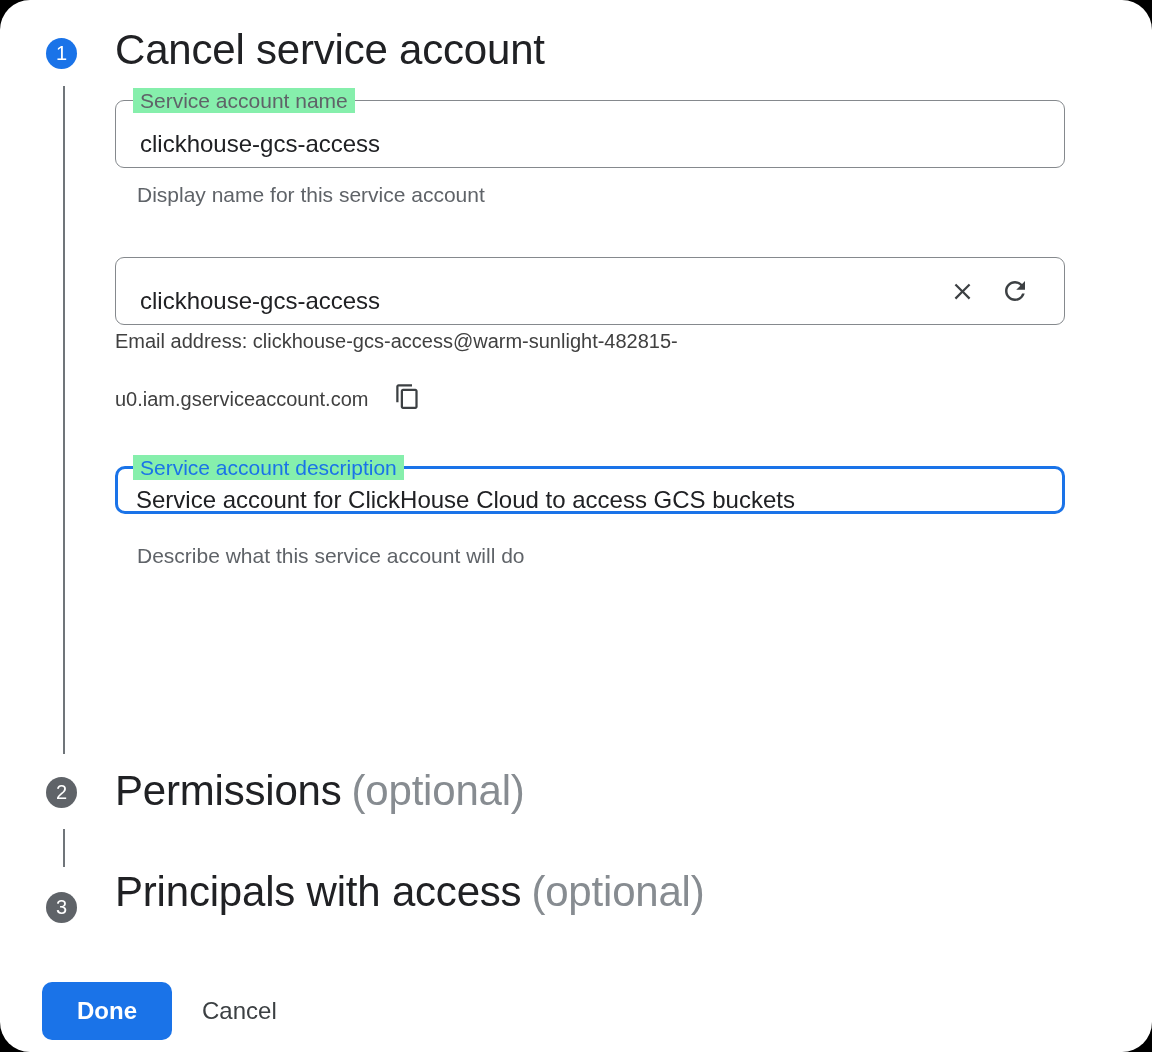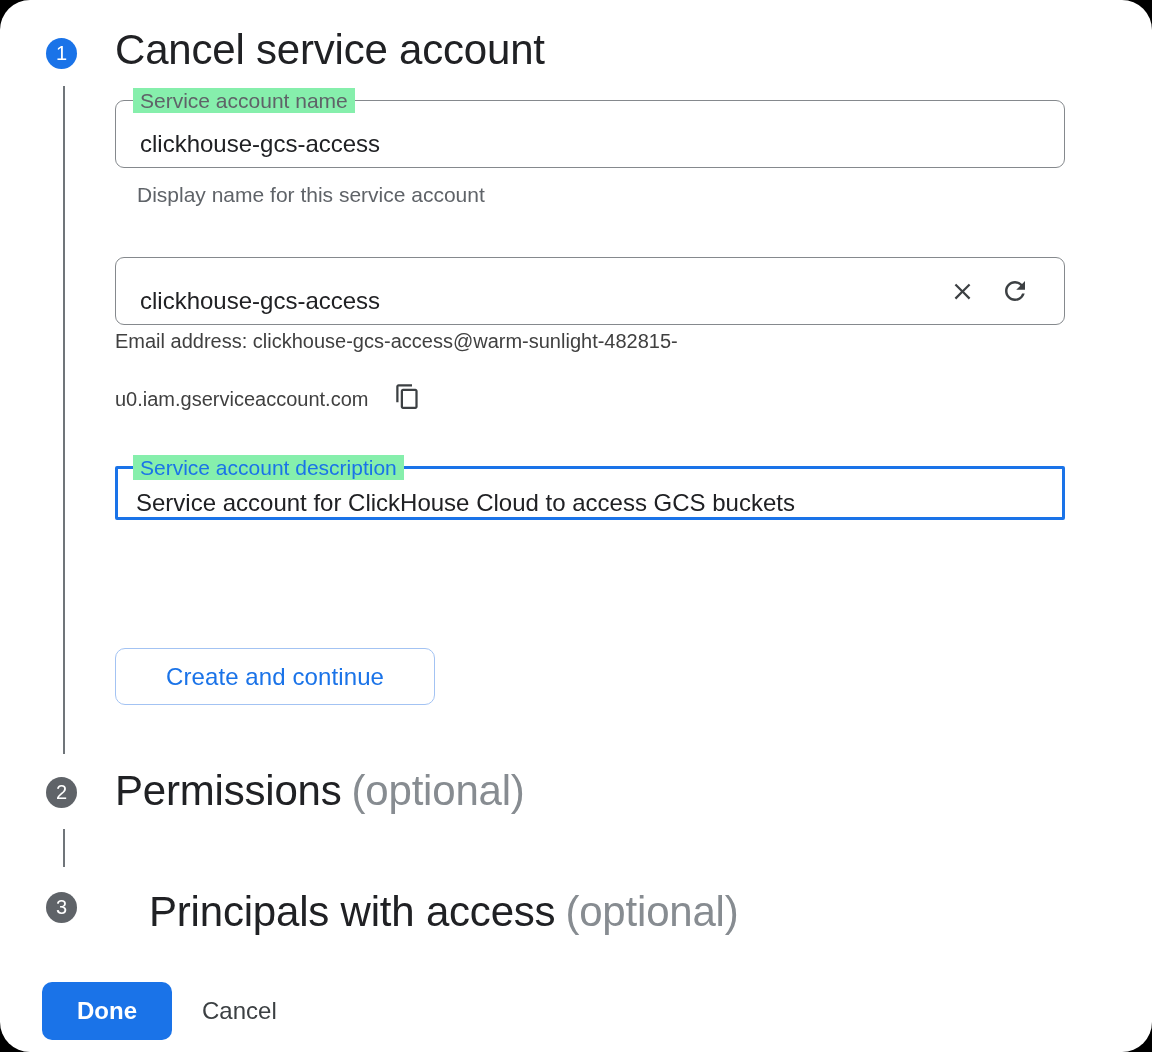--- a/index.html
+++ b/index.html
@@ -37,21 +37,21 @@
   .field .float-label {
     position:absolute; top:-13px; left:17px; background:#86efac;
     padding:0 7px; font-size:21px; line-height:25px; color:#5f6368;
     white-space:nowrap;
   }
   .field input {
     flex:1; border:none; outline:none; background:transparent;
     font-family:inherit; font-size:24px; color:#202124;
     padding:6px 0 0 24px; min-width:0;margin-top:14px;
   }
-  .field-focused { border:3px solid #1a73e8; border-radius:2px; height:54px; }
+  .field-focused { border:3px solid #1a73e8; border-radius:10px; height:48px; }
   .field-focused .float-label { color:#1a73e8; top:-14px; left:15px; }
   .field-focused input { padding-left:18px; }
 
   .helper {
     position:absolute; left:137px; font-size:21px; line-height:25px;
     color:#5f6368; white-space:nowrap;
   }
 
   .trailing-icons {
     display:flex; align-items:center; gap:24px; padding-right:34px;
@@ -139,35 +139,35 @@
           <path d="M16 1H4c-1.1 0-2 .9-2 2v14h2V3h12V1zm3 4H8c-1.1 0-2 .9-2 2v14c0 1.1.9 2 2 2h11c1.1 0 2-.9 2-2V7c0-1.1-.9-2-2-2zm0 16H8V7h11v14z" fill="#3c4043"></path>
         </svg>
       </span></button>
     </div>
   </div>
 
   <div class="field field-focused" style="top:466px;">
     <span class="float-label">Service account description</span>
     <input type="text" value="Service account for ClickHouse Cloud to access GCS buckets" style="">
   </div>
+  <div class="helper" style="top:543px;">Describe what this service account will do</div>
 
-  <button class="create-btn">Create and continue</button>
 
   <div class="step-circle circle-inactive" style="left:46px; top:777px;">
     <span>2</span>
   </div>
   <div class="step-title" style="top:767px;">
     <span>Permissions</span><span class="optional">(optional)</span>
   </div>
 
   <div class="connector" style="top:829px; height:38px;"></div>
 
   <div class="step-circle circle-inactive" style="left:46px; top:892px;">
     <span>3</span>
   </div>
-  <div class="step-title" style="top:888px;margin-left:34px;">
+  <div class="step-title" style="top:868px;">
     <span>Principals with access</span><span class="optional">(optional)</span>
   </div>
 
   <button class="done-btn">Done</button>
   <button class="cancel-btn">Cancel</button>
 
 </div>
 
 </body></html>

